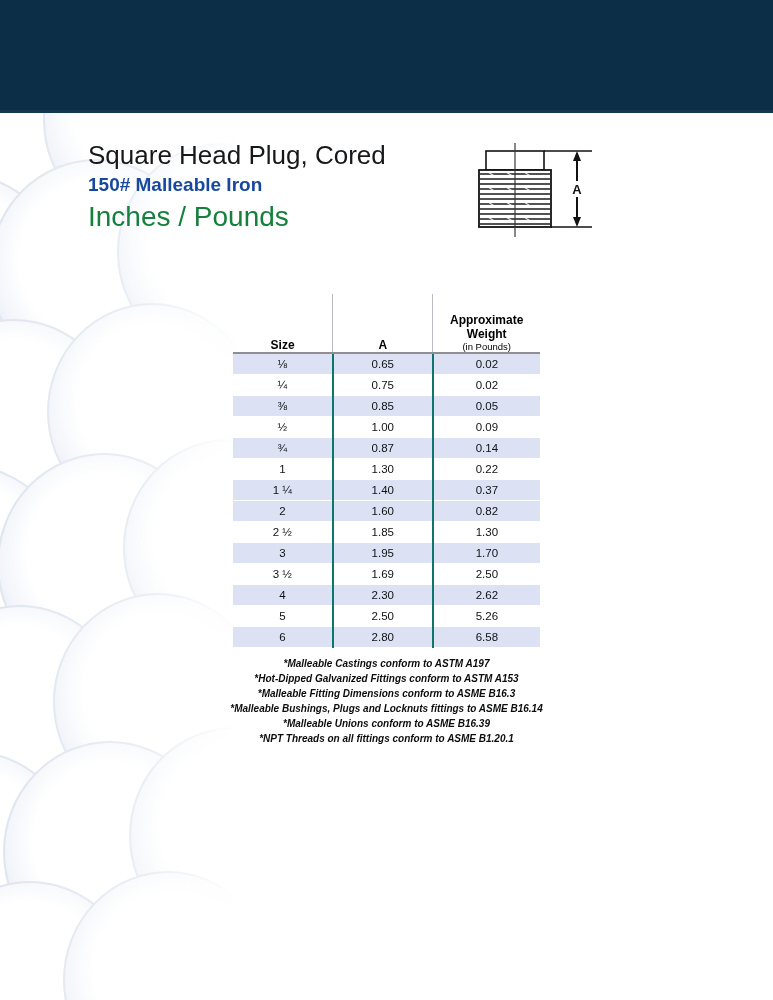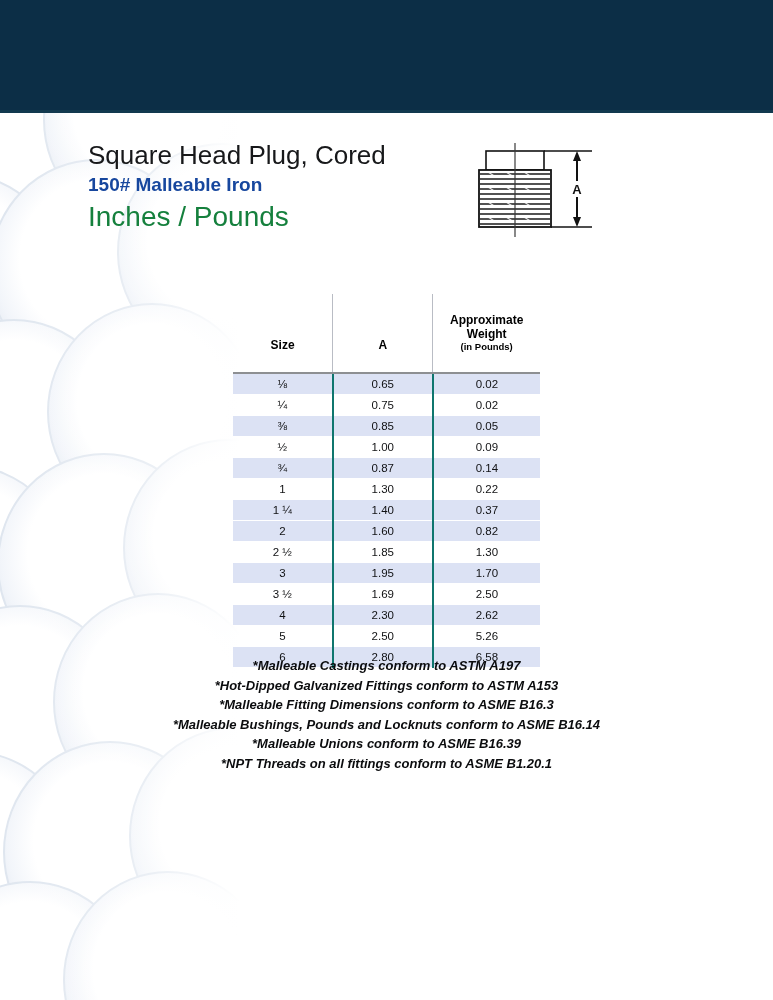--- a/index.html
+++ b/index.html
@@ -145,32 +145,32 @@
     width: 307px;
     border-collapse: collapse;
     font-size: 11.5px;
     color: #101113;
   }
   table#spec-table th {
     font-size: 12px;
     font-weight: bold;
     text-align: center;
     vertical-align: bottom;
-    padding: 0 0 20px 0;
+    padding: 0 0 0 0;
     border-bottom: 2px solid #8d8f92;
     color: #000000;
     line-height: 1.18;
   }
   table#spec-table th.c-size   { width: 100px; }
   table#spec-table th.c-a      { width: 100px; border-left: 1px solid #b9bcc4; }
   table#spec-table th.c-weight { width: 107px; border-left: 1px solid #b9bcc4; }
   table#spec-table th .sub {
     display: block;
     font-size: 9.5px;
-    font-weight: bold;
+    font-weight: normal;
   }
   table#spec-table .hdr-spacer { height: 44px; }
   table#spec-table td {
     text-align: center;
     padding: 2.5px 0 2.5px 0;
     height: 15px;
     border-bottom: 1px solid #ffffff;
     white-space: nowrap;
   }
   table#spec-table td.col-a,
@@ -183,21 +183,21 @@
   
   #footnotes {
     position: absolute;
     left: 0;
     top: 656px;
     width: 773px;
     text-align: center;
     z-index: 3;
   }
   #footnotes div {
-    font-size: 13px;
+    font-size: 10px;
     font-weight: bold;
     font-style: italic;
     color: #0b0c0e;
     line-height: 1.5;
     white-space: nowrap;
   }
 </style>
 </head>
 <body>
 
@@ -408,16 +408,16 @@
           <td class="col-w">6.58</td>
         </tr>
       </tbody>
   </table>
 </div>
 
 <div id="footnotes">
     <div>*Malleable Castings conform to ASTM A197</div>
     <div>*Hot-Dipped Galvanized Fittings conform to ASTM A153</div>
     <div>*Malleable Fitting Dimensions conform to ASME B16.3</div>
-    <div>*Malleable Bushings, Pounds and Locknuts conform to ASME B16.14</div>
+    <div>*Malleable Bushings, Plugs and Locknuts fittings to ASME B16.14</div>
     <div>*Malleable Unions conform to ASME B16.39</div>
     <div>*NPT Threads on all fittings conform to ASME B1.20.1</div>
   </div>
 
 </body></html>

